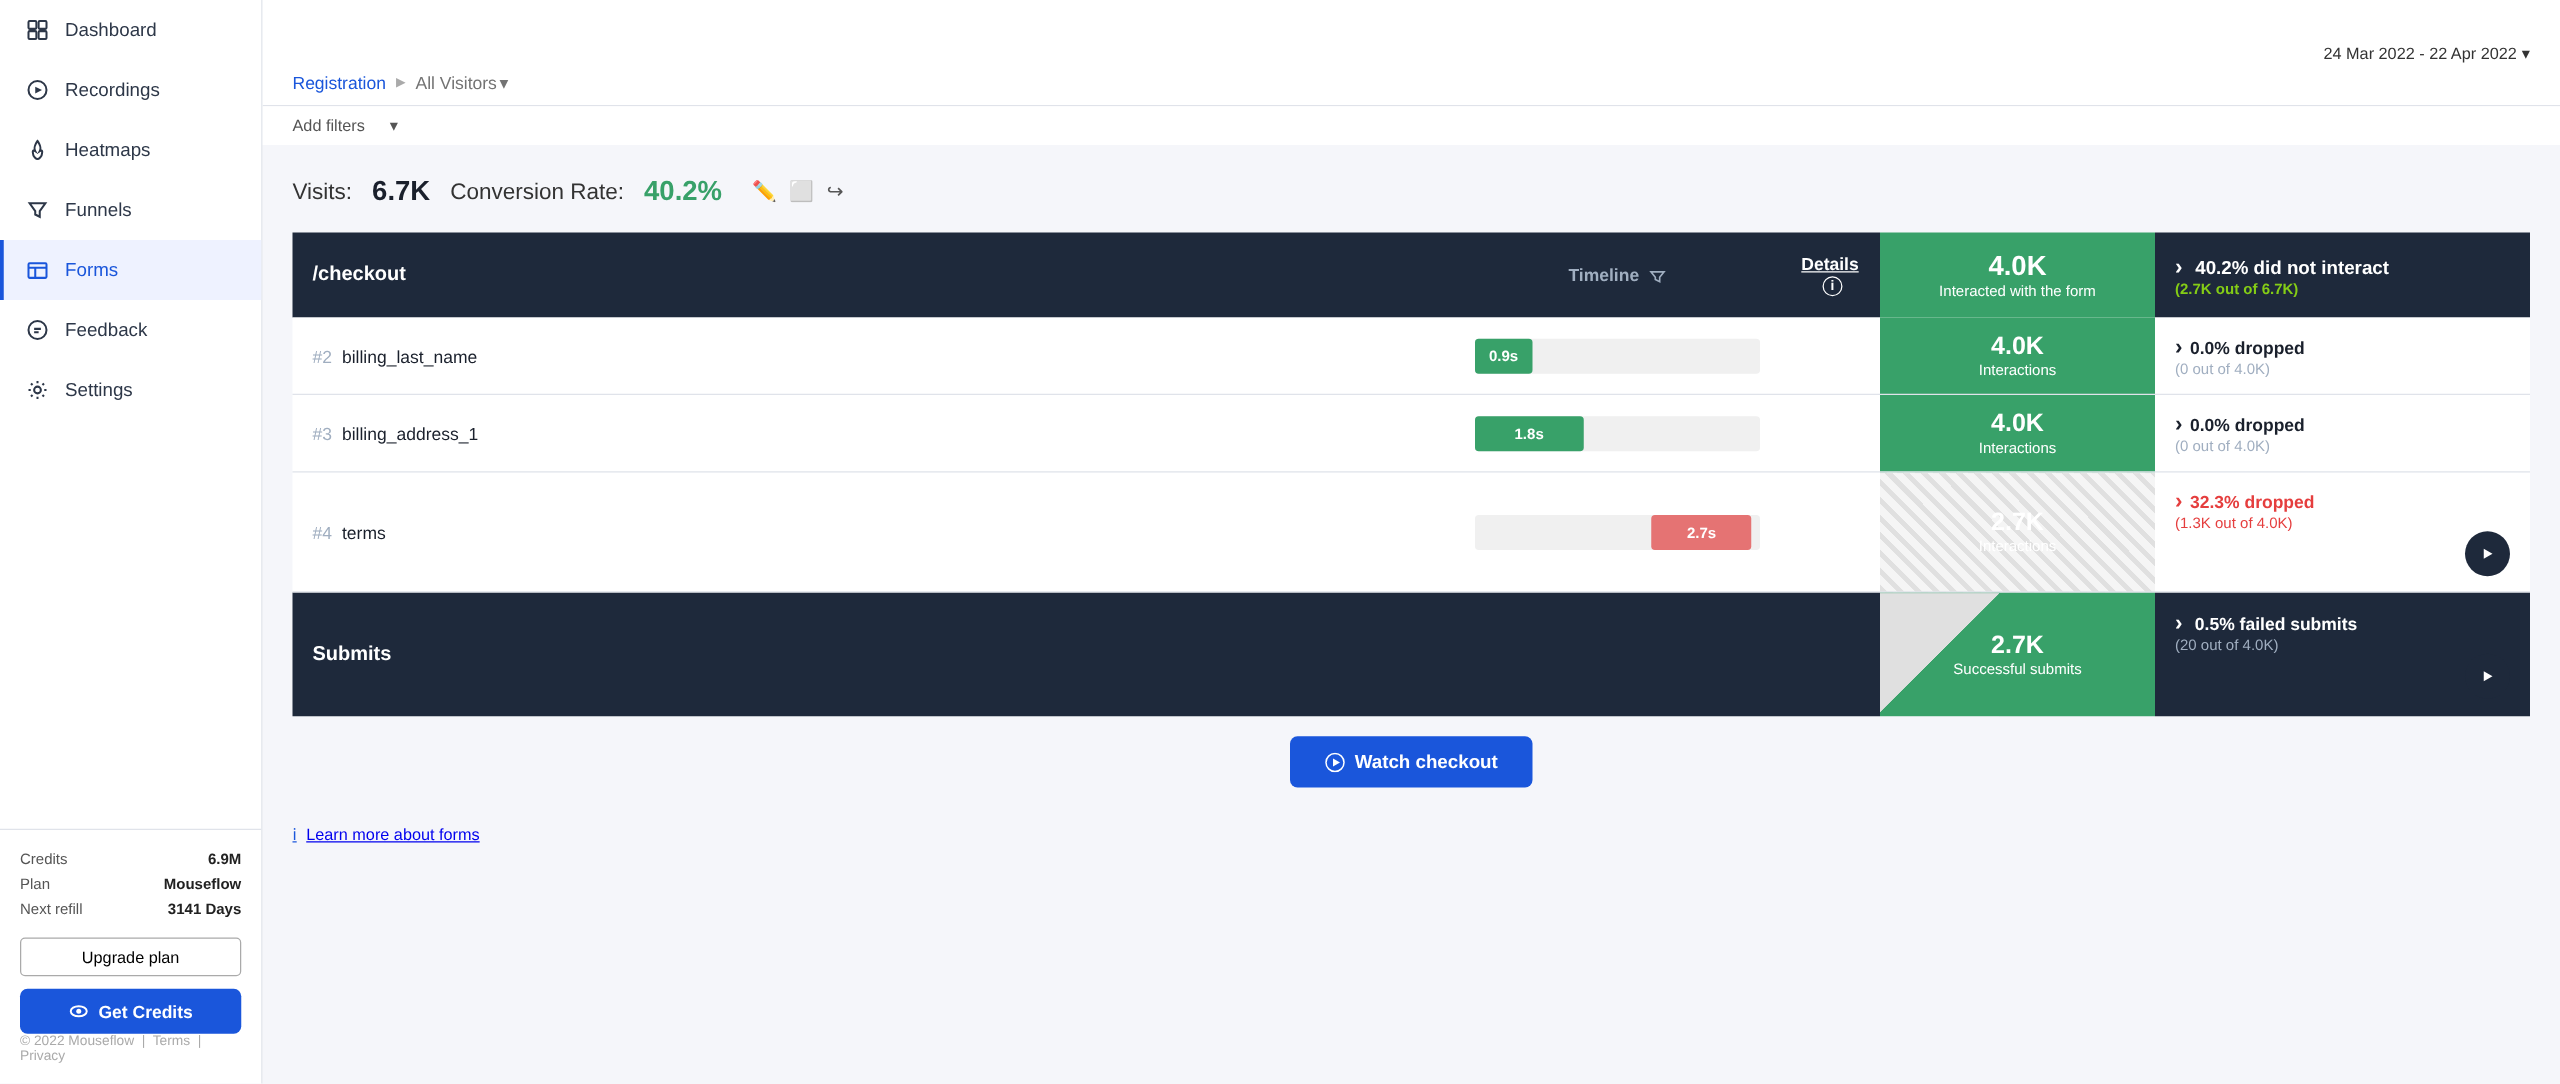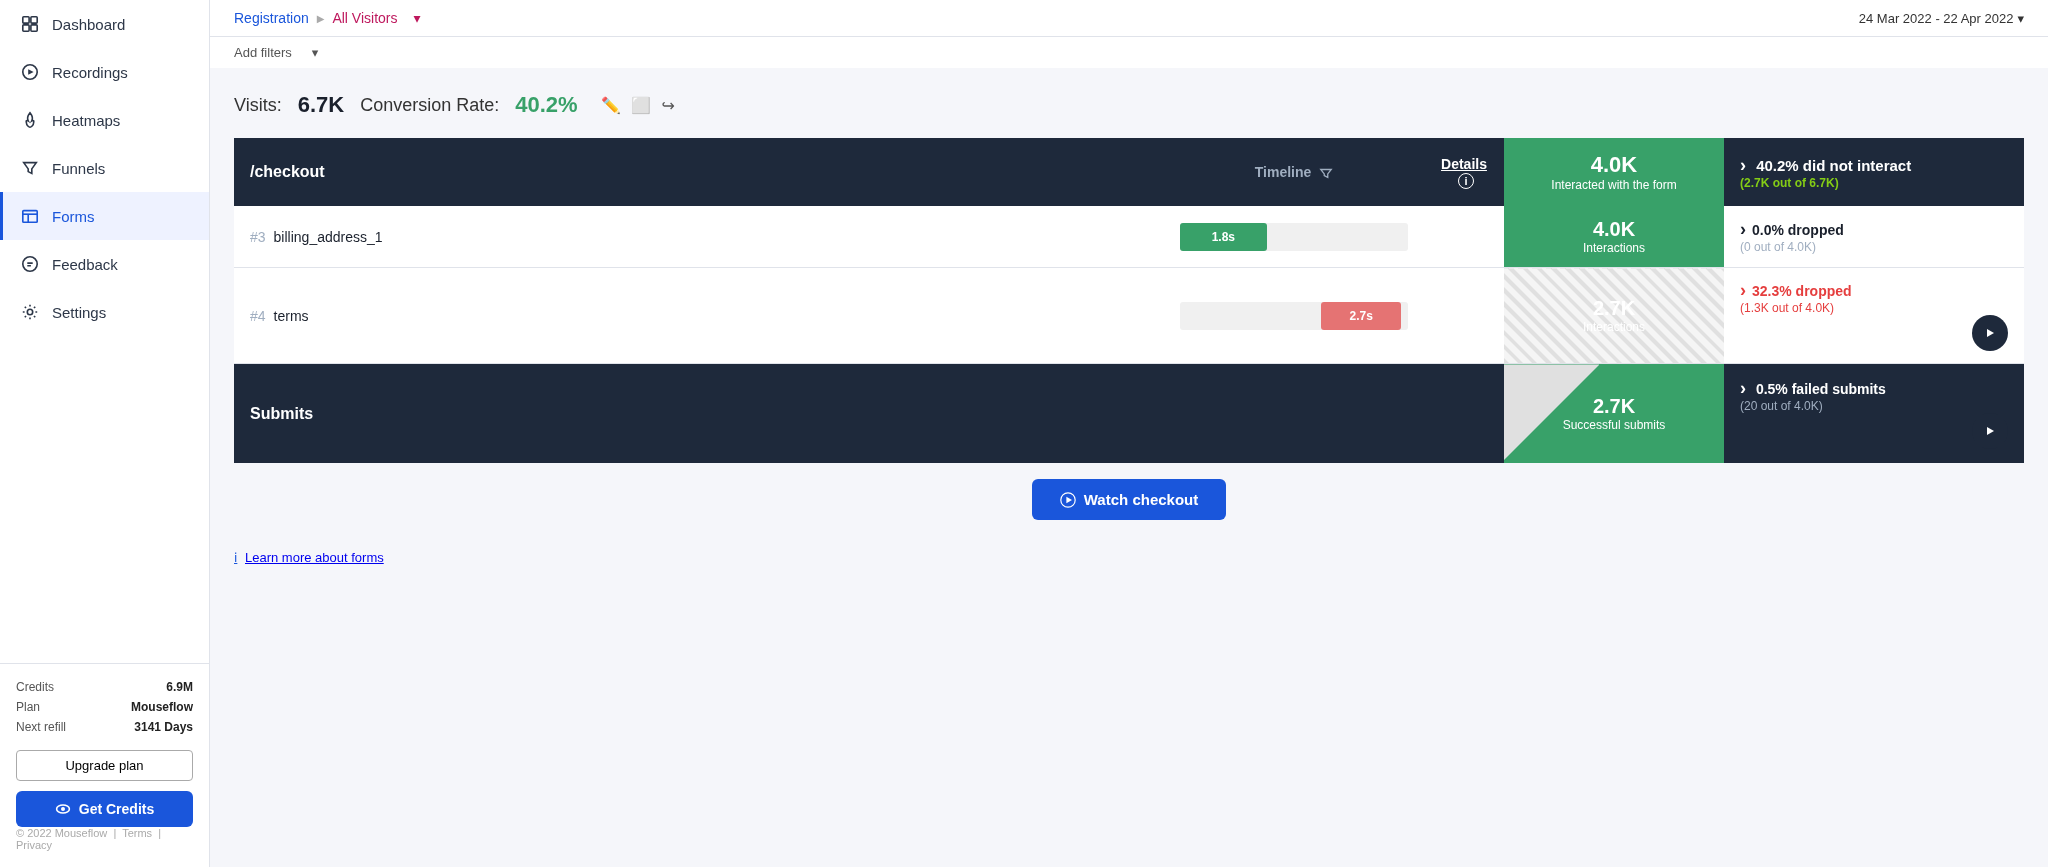--- a/index.html
+++ b/index.html
@@ -108,36 +108,37 @@
       display: flex;
       align-items: center;
       justify-content: space-between;
     }
     .topbar-left {
       display: flex;
       align-items: center;
       gap: 8px;
       font-size: 14px;
       color: #555;
+      margin-top: 48px;
     }
     .topbar-left .breadcrumb-link {
       color: #1a56db;
       cursor: pointer;
       font-weight: 500;
     }
     .all-visitors-btn {
       background: none;
       border: none;
-      color: #be185d;
+      color: #737373;
       font-size: 14px;
       font-weight: 500;
       cursor: pointer;
       display: flex;
       align-items: center;
-      gap: 16px;
+      gap: 2px;
     }
     .date-range {
       font-size: 13px;
       color: #333;
       cursor: pointer;
       display: flex;
       align-items: center;
       gap: 4px;
     }
     .add-filters-row {
@@ -518,20 +519,31 @@
             <span>4.0K</span>
             <span class="sub">Interacted with the form</span>
           </td>
           <td class="did-not" style="width:300px">
             <span class="arrow-icon">›</span>
             <span>40.2% did not interact</span>
             <span class="sub">(2.7K out of 6.7K)</span>
           </td>
         </tr>
 
+          <tr class="data-row">
+            <td class="field-name" colspan="2"><span class="num">#2</span><span>billing_last_name</span></td>
+            <td class="timeline-cell" style="width: 260px;">
+              <div class="timeline-bar-container">
+                <div class="timeline-bar" style="width: 20%; left: 0%;">0.9s</div>
+              </div>
+            </td>
+            <td style="width: 80px;"></td>
+            <td class="interactions" style="width: 220px;">4.0K<span class="sub">Interactions</span></td>
+            <td class="dropped" style="width: 300px;"><span class="arrow-icon">›</span><span>0.0% dropped</span><span class="sub" style="display: block;">(0 out of 4.0K)</span></td>
+          </tr>
           <tr class="data-row">
             <td class="field-name" colspan="2"><span class="num">#3</span><span>billing_address_1</span></td>
             <td class="timeline-cell" style="width: 260px;">
               <div class="timeline-bar-container">
                 <div class="timeline-bar" style="width: 38%; left: 0%;">1.8s</div>
               </div>
             </td>
             <td style="width: 80px;"></td>
             <td class="interactions" style="width: 220px;">4.0K<span class="sub">Interactions</span></td>
             <td class="dropped" style="width: 300px;"><span class="arrow-icon">›</span><span>0.0% dropped</span><span class="sub" style="display: block;">(0 out of 4.0K)</span></td>

